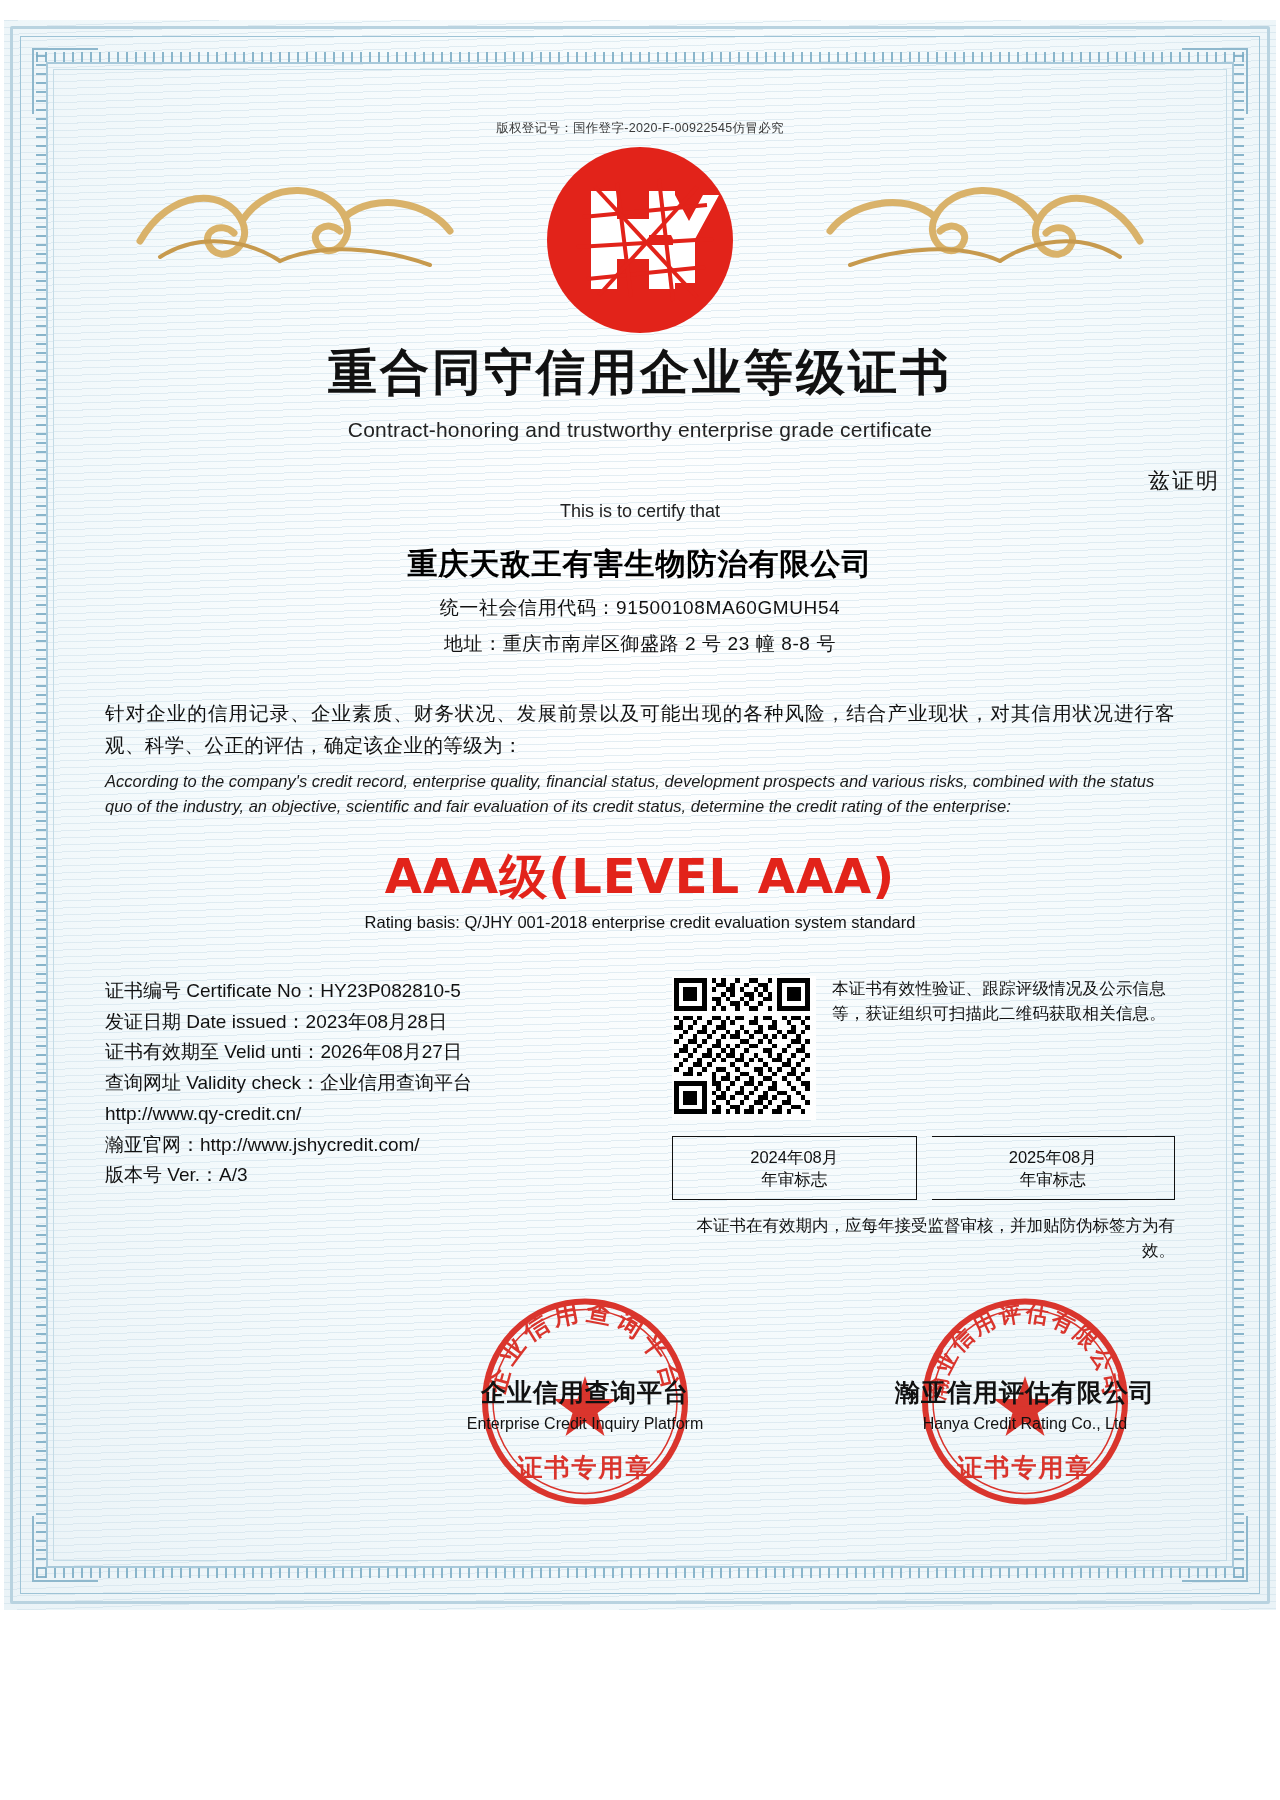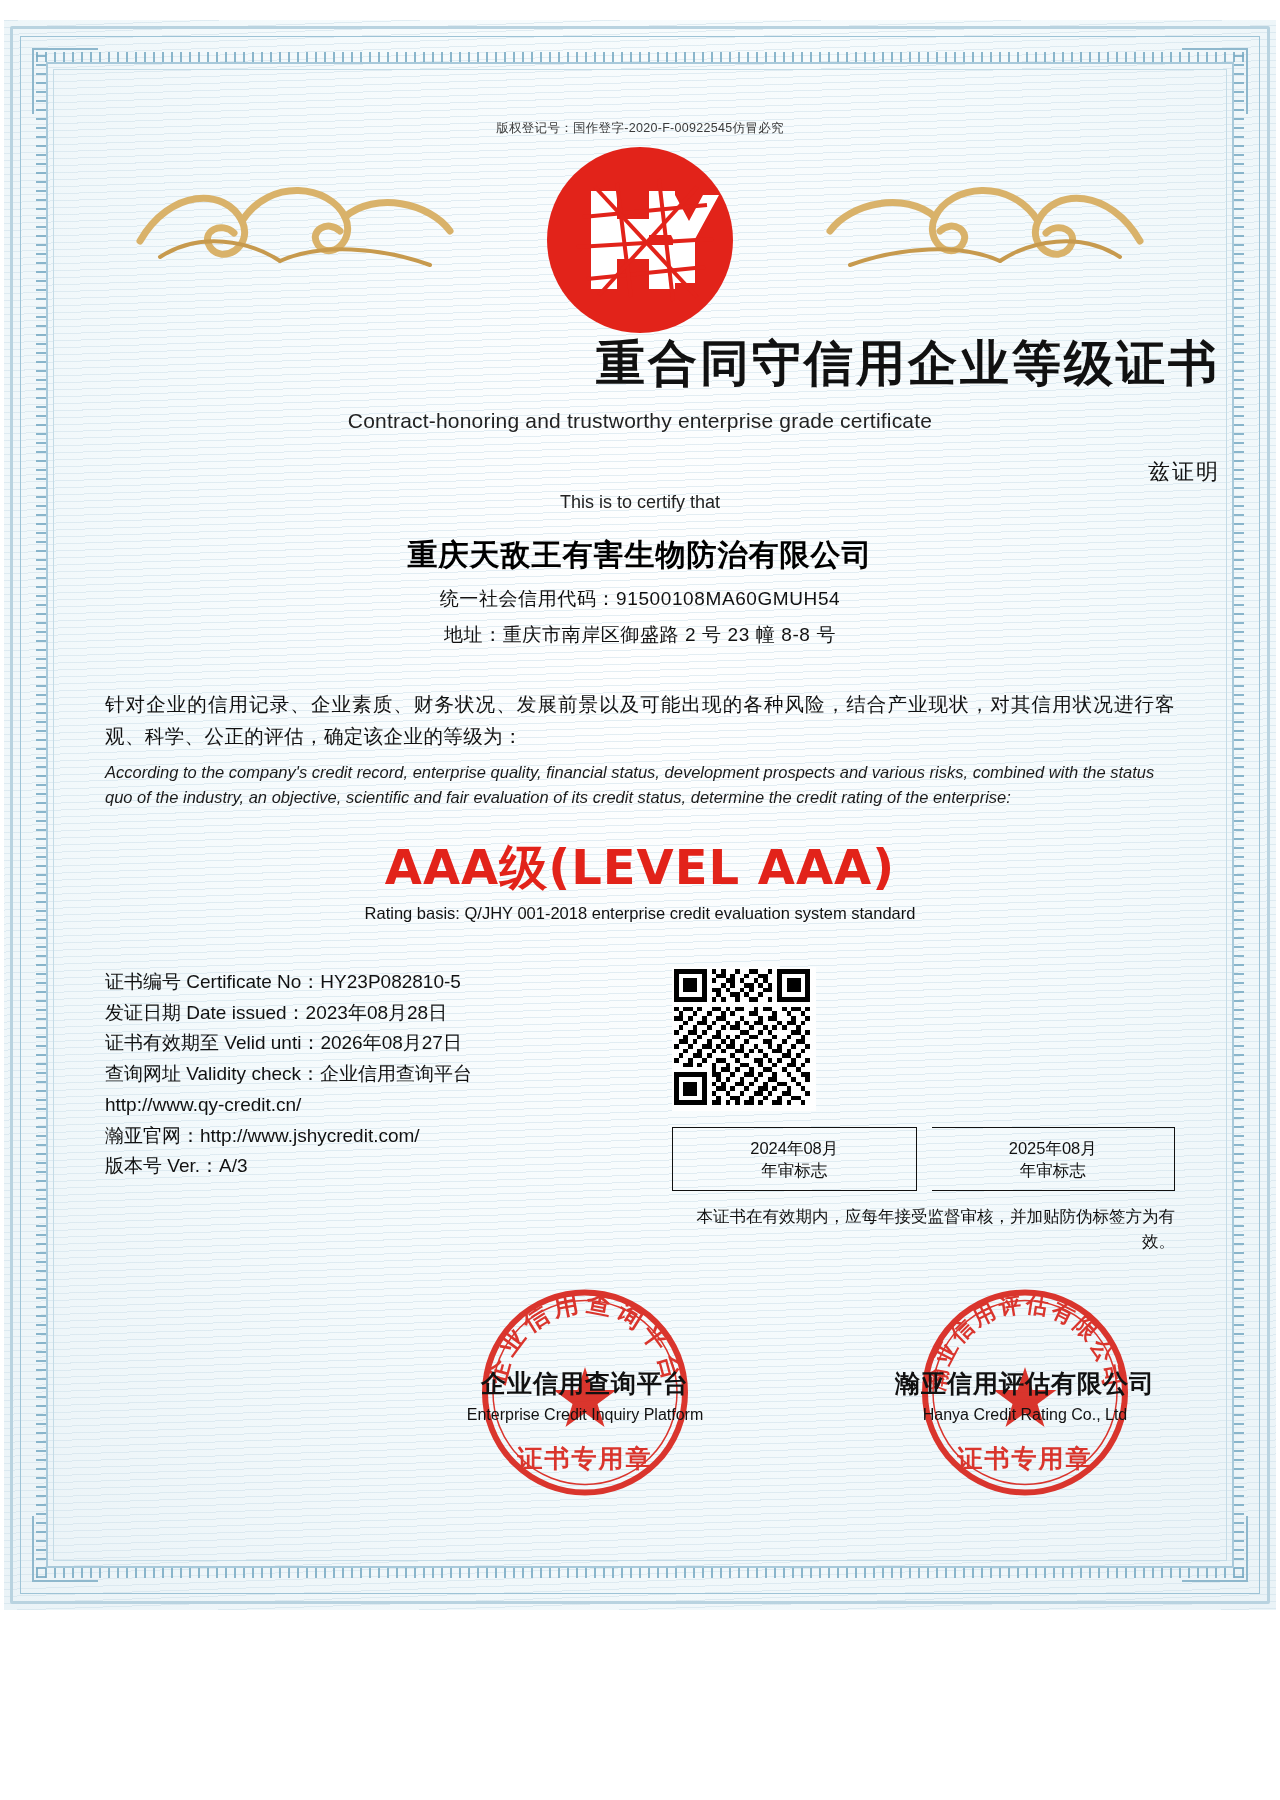--- a/index.html
+++ b/index.html
@@ -123,27 +123,27 @@
     background: #e2231a;
     display: flex;
     align-items: center;
     justify-content: center;
     overflow: hidden;
   }
   .emblem svg { display:block; }
 
   
   .title-cn {
-    text-align: right;
+    text-align: center;
     font-family: "DejaVu Sans", "Liberation Sans", sans-serif;
     font-weight: bold;
     font-size: 49px;
     letter-spacing: 3px;
     color: #111;
-    margin-top: 7px;
+    margin-top: 16px;
   }
   .title-en {
     text-align: center;
     font-size: 21px;
     color: #222;
     margin-top: 12px;
     letter-spacing: .2px;
   }
   .certify-cn {
     text-align: right;
@@ -642,20 +642,21 @@
                   <rect x="11" y="28" width="1" height="1"></rect>
                   <rect x="13" y="28" width="1" height="1"></rect>
                   <rect x="15" y="28" width="2" height="1"></rect>
                   <rect x="18" y="28" width="1" height="1"></rect>
                   <rect x="21" y="28" width="2" height="1"></rect>
                   <rect x="24" y="28" width="1" height="1"></rect>
                   <rect x="27" y="28" width="1" height="1"></rect>
               </g>
             </svg>
           </div>
+          <div class="qr-note">本证书有效性验证、跟踪评级情况及公示信息等，获证组织可扫描此二维码获取相关信息。</div>
         </div>
 
         <div class="stamp-boxes">
           <div class="stamp-box">
             <span>2024年08月</span>
             <span>年审标志</span>
           </div>
           <div class="stamp-box">
             <span>2025年08月</span>
             <span>年审标志</span>

